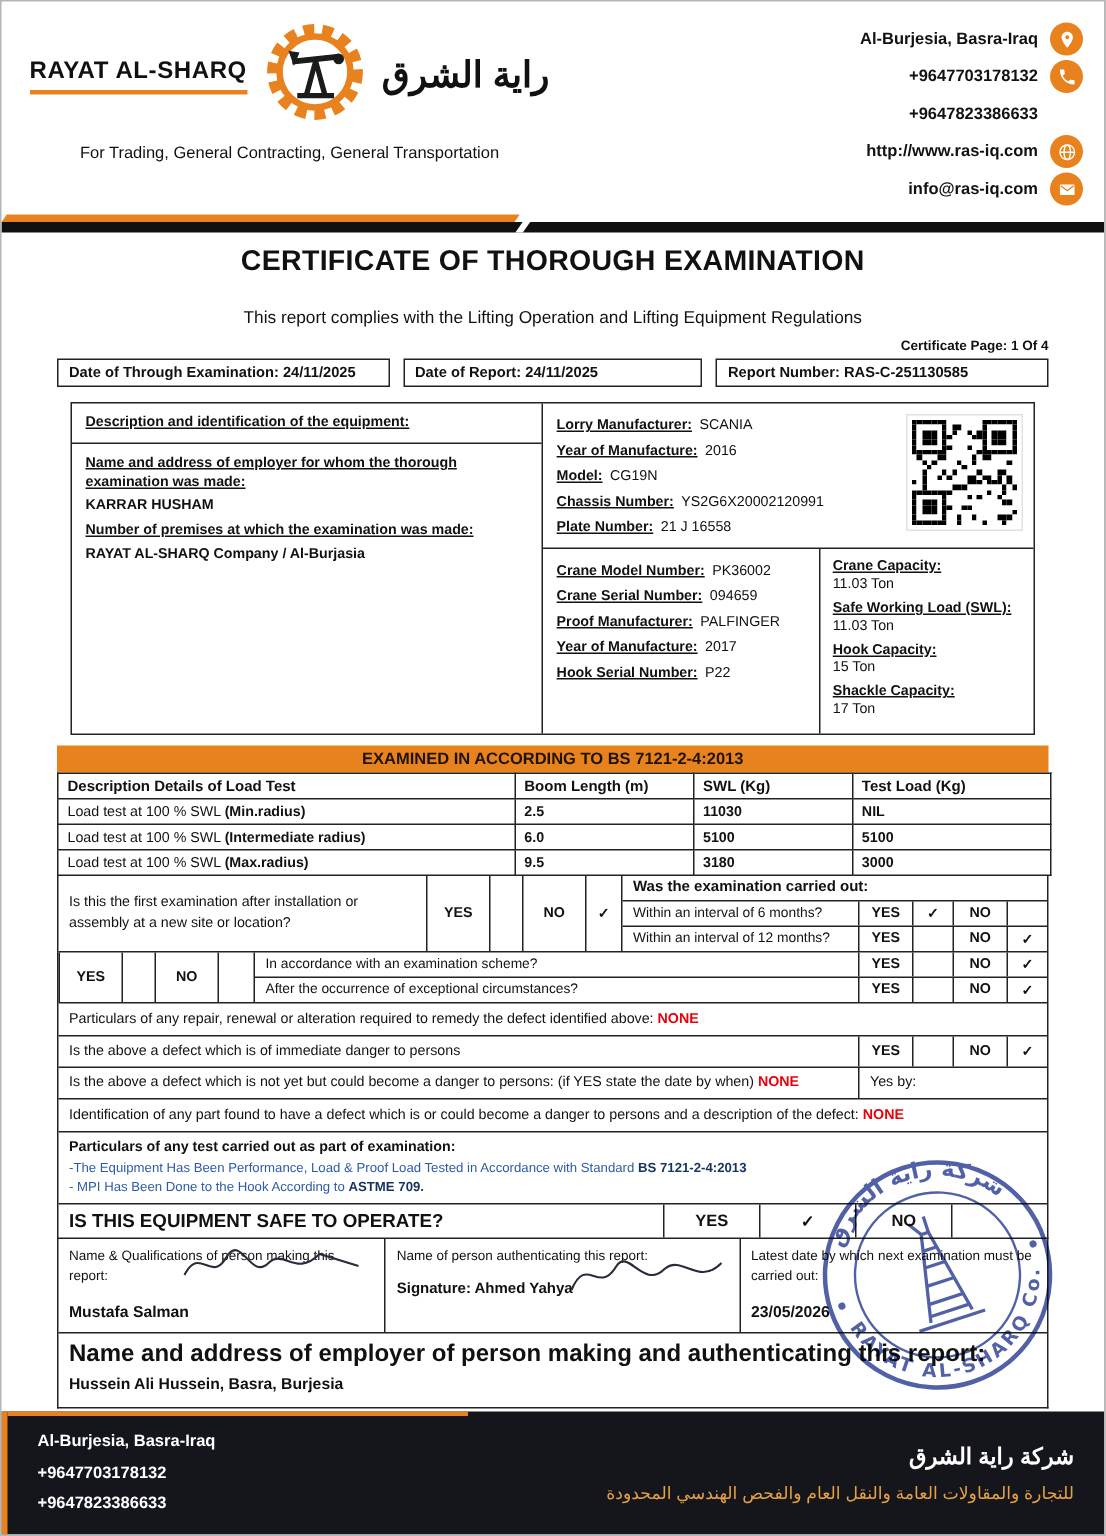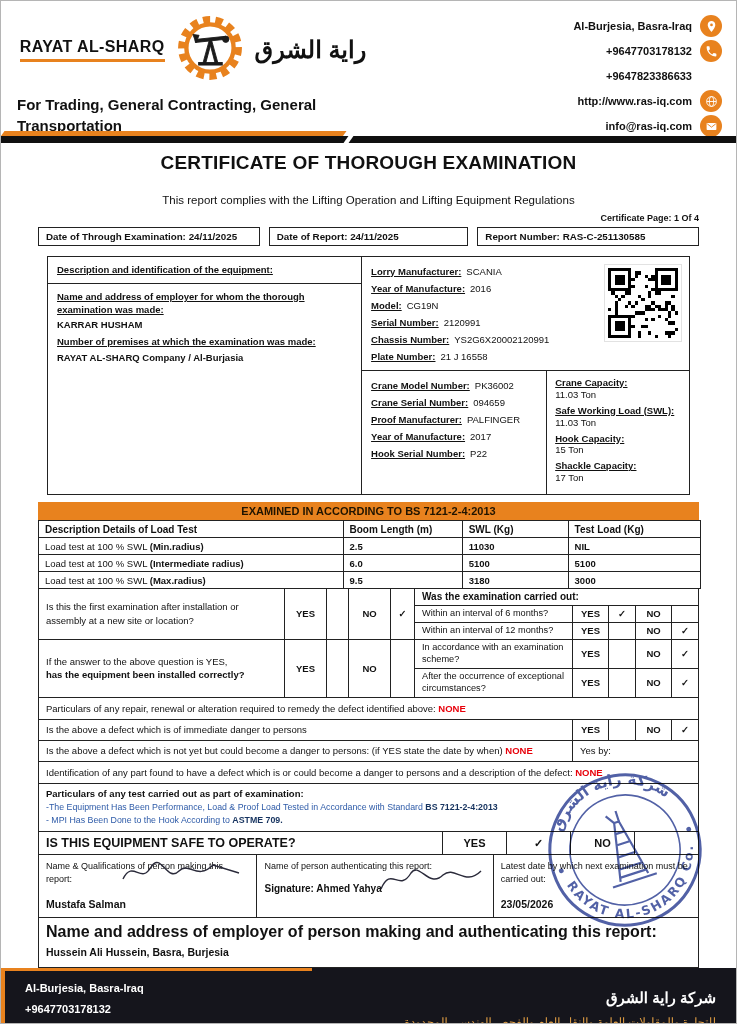--- a/index.html
+++ b/index.html
@@ -6,21 +6,21 @@
   html,body{background:#9a9a9a}
   body{font-family:"Liberation Sans",sans-serif;display:flex;justify-content:center}
   .page{width:737px;height:1024px;background:#fff;border:1px solid #b5b5b5;position:relative;display:flex;flex-direction:column;overflow:hidden;color:#111}
 
   
   .header{display:flex;justify-content:space-between;padding:12px 8px 4px 16px}
   .logo-block{width:352px}
   .logo-row{display:flex;align-items:center;justify-content:center;gap:10px}
   .logo-en{font-size:16px;font-weight:bold;letter-spacing:.4px;border-bottom:3px solid #E8821E;padding-bottom:3px;white-space:nowrap}
   .logo-ar{font-size:24px;font-weight:bold;white-space:nowrap}
-  .tagline{font-size:15px;font-weight:bold;margin-top:7px;line-height:1.4}
+  .tagline{text-align:center;font-size:11px;font-weight:normal;margin-top:7px;line-height:1.4}
   .contact{display:flex;flex-direction:column;gap:3px;align-items:flex-end;padding:2px 6px 0 0}
   .c-row{display:flex;align-items:center;gap:8px;height:22px}
   .c-text{font-size:11px;font-weight:bold;white-space:nowrap}
   .c-icon{width:22px;height:22px;border-radius:50%;background:#E8821E;display:flex;align-items:center;justify-content:center;flex:0 0 22px}
   .c-icon svg{width:13px;height:13px;display:block}
   .c-spacer{width:22px;height:2px;flex:0 0 22px}
 
   
   .divider{position:relative;height:12px;margin-top:2px}
   .divider .bar{position:absolute;left:0;right:0;bottom:0;height:7px;background:#101010}
@@ -223,24 +223,20 @@
             <span class="f-label">Lorry Manufacturer:</span>
             <span>SCANIA</span>
           </div>
         <div class="f-row">
             <span class="f-label">Year of Manufacture:</span>
             <span>2016</span>
           </div>
         <div class="f-row">
             <span class="f-label">Model:</span>
             <span>CG19N</span>
-          </div>
-        <div class="f-row">
-            <span class="f-label">Serial Number:</span>
-            <span>2120991</span>
           </div>
         <div class="f-row">
             <span class="f-label">Chassis Number:</span>
             <span>YS2G6X20002120991</span>
           </div>
         <div class="f-row">
             <span class="f-label">Plate Number:</span>
             <span>21 J 16558</span>
           </div>
         <div class="qr">
@@ -784,23 +780,20 @@
           <div class="rq">Within an interval of 12 months?</div>
           <div class="ryn">YES</div>
           <div class="rmk"></div>
           <div class="ryn">NO</div>
           <div class="rmk">✓</div>
         </div>
       </div>
     </div>
 
     <div class="qrow">
-      <div class="qcell qtext w245">
-        <div><span>If the answer to the above question is YES,</span><br><b>has the equipment been installed correctly?</b></div>
-      </div>
       <div class="qcell yn">YES</div>
       <div class="qcell w22"></div>
       <div class="qcell yn">NO</div>
       <div class="qcell w24"></div>
       <div class="rblock">
         <div class="rrow">
           <div class="rq">In accordance with an examination scheme?</div>
           <div class="ryn">YES</div>
           <div class="rmk"></div>
           <div class="ryn">NO</div>

